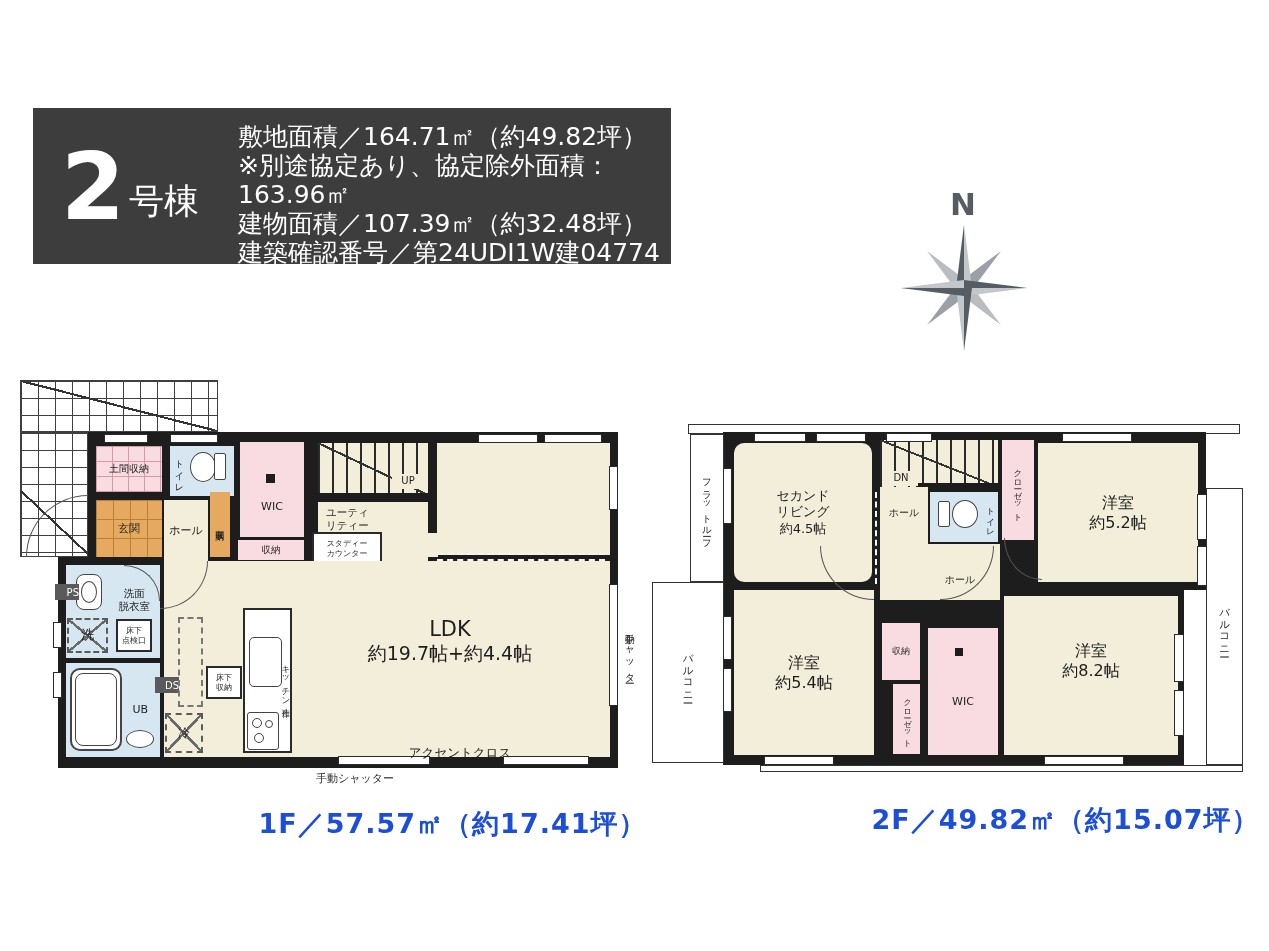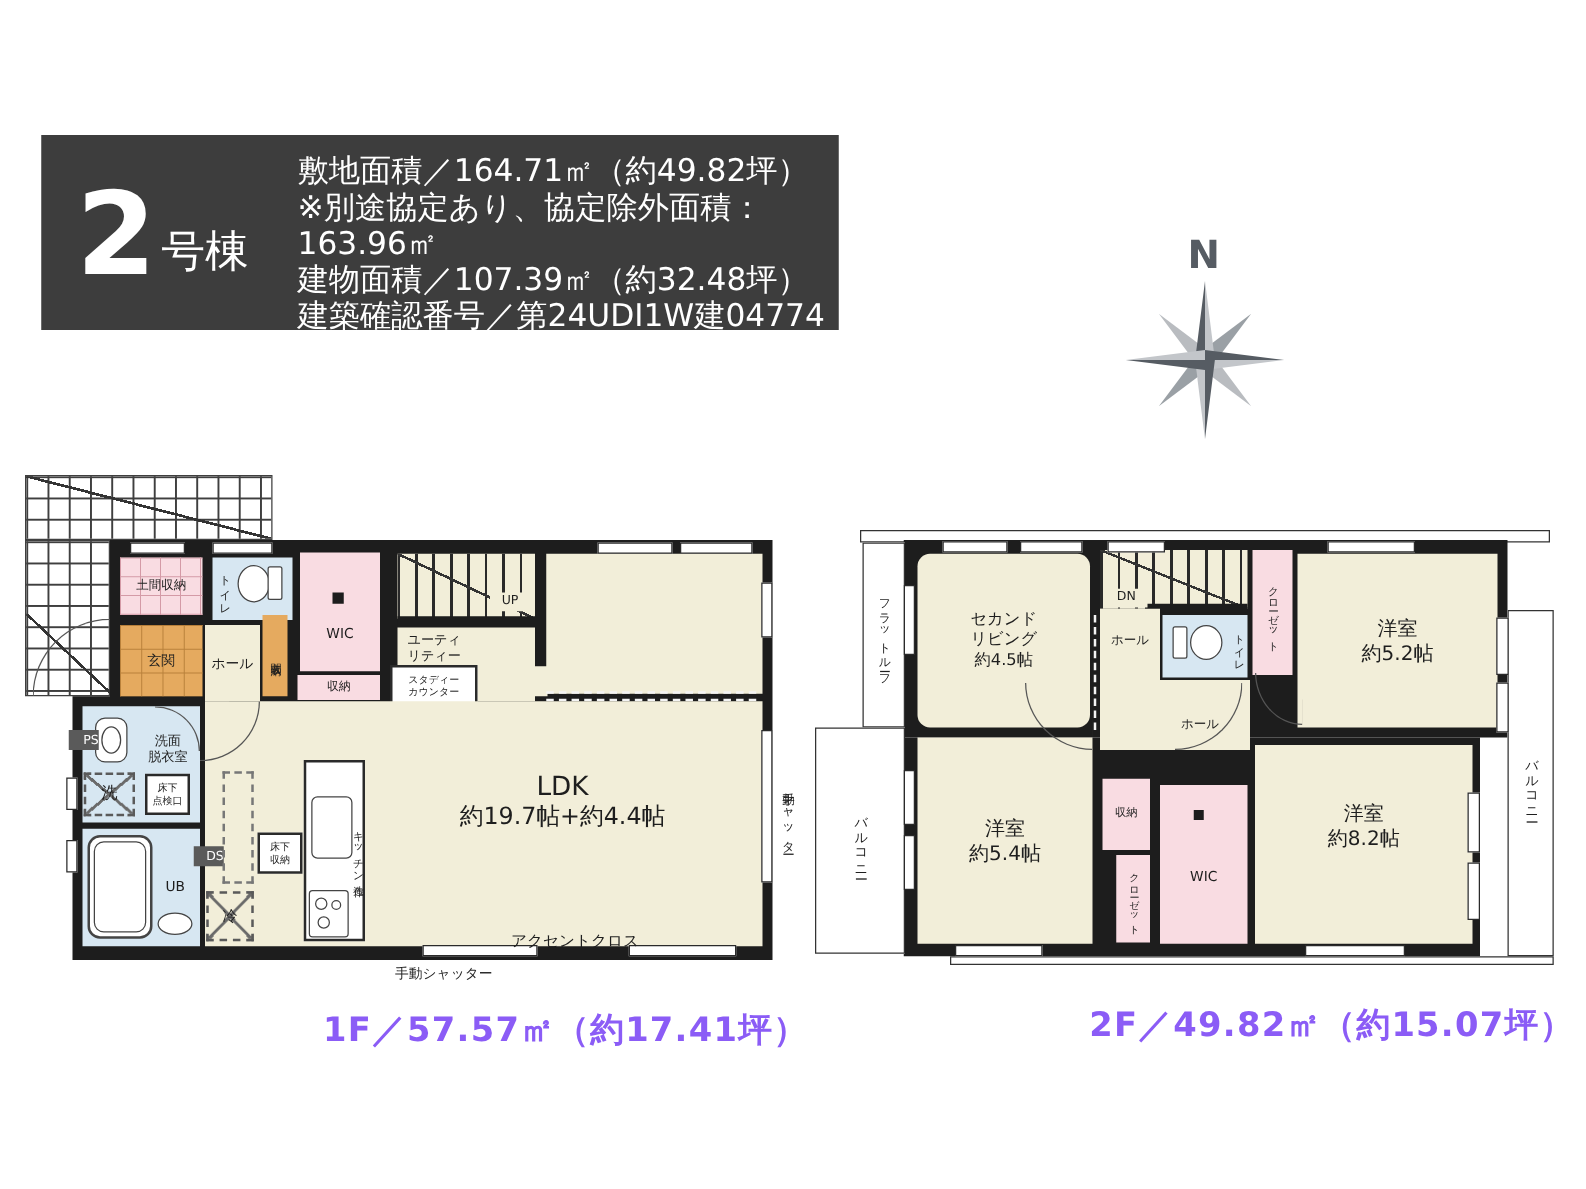--- a/index.html
+++ b/index.html
@@ -43,21 +43,21 @@
 
   .fix { position:absolute; background:#fff; border:1.5px solid #444; }
   .sq { position:absolute; background:#1d1d1d; }
 
   .header-box { position:absolute; left:33px; top:108px; width:638px; height:156px; background:#3d3d3d; }
   .unit { position:absolute; left:28px; top:40px; display:flex; align-items:flex-end; color:#fff; }
   .unit .num { font-size:92px; font-weight:bold; line-height:0.88; }
   .unit .suf { font-size:35px; margin-left:4px; margin-bottom:4px; }
   .info { position:absolute; left:205px; top:14px; width:425px; color:#fff; font-size:25px; line-height:29px; }
 
-  .caption { position:absolute; font-size:27px; font-weight:bold; color:#8b5cf6; text-align:center; letter-spacing:1px; }
+  .caption { position:absolute; font-size:27px; font-weight:bold; color:#1d4ed8; text-align:center; letter-spacing:1px; }
   .north { position:absolute; font-size:31px; font-weight:bold; color:#565c63; }
 </style>
 </head>
 <body>
 
 <div class="page">
 
   <div class="header-box">
     <div class="unit">
       <span class="num">2</span>

